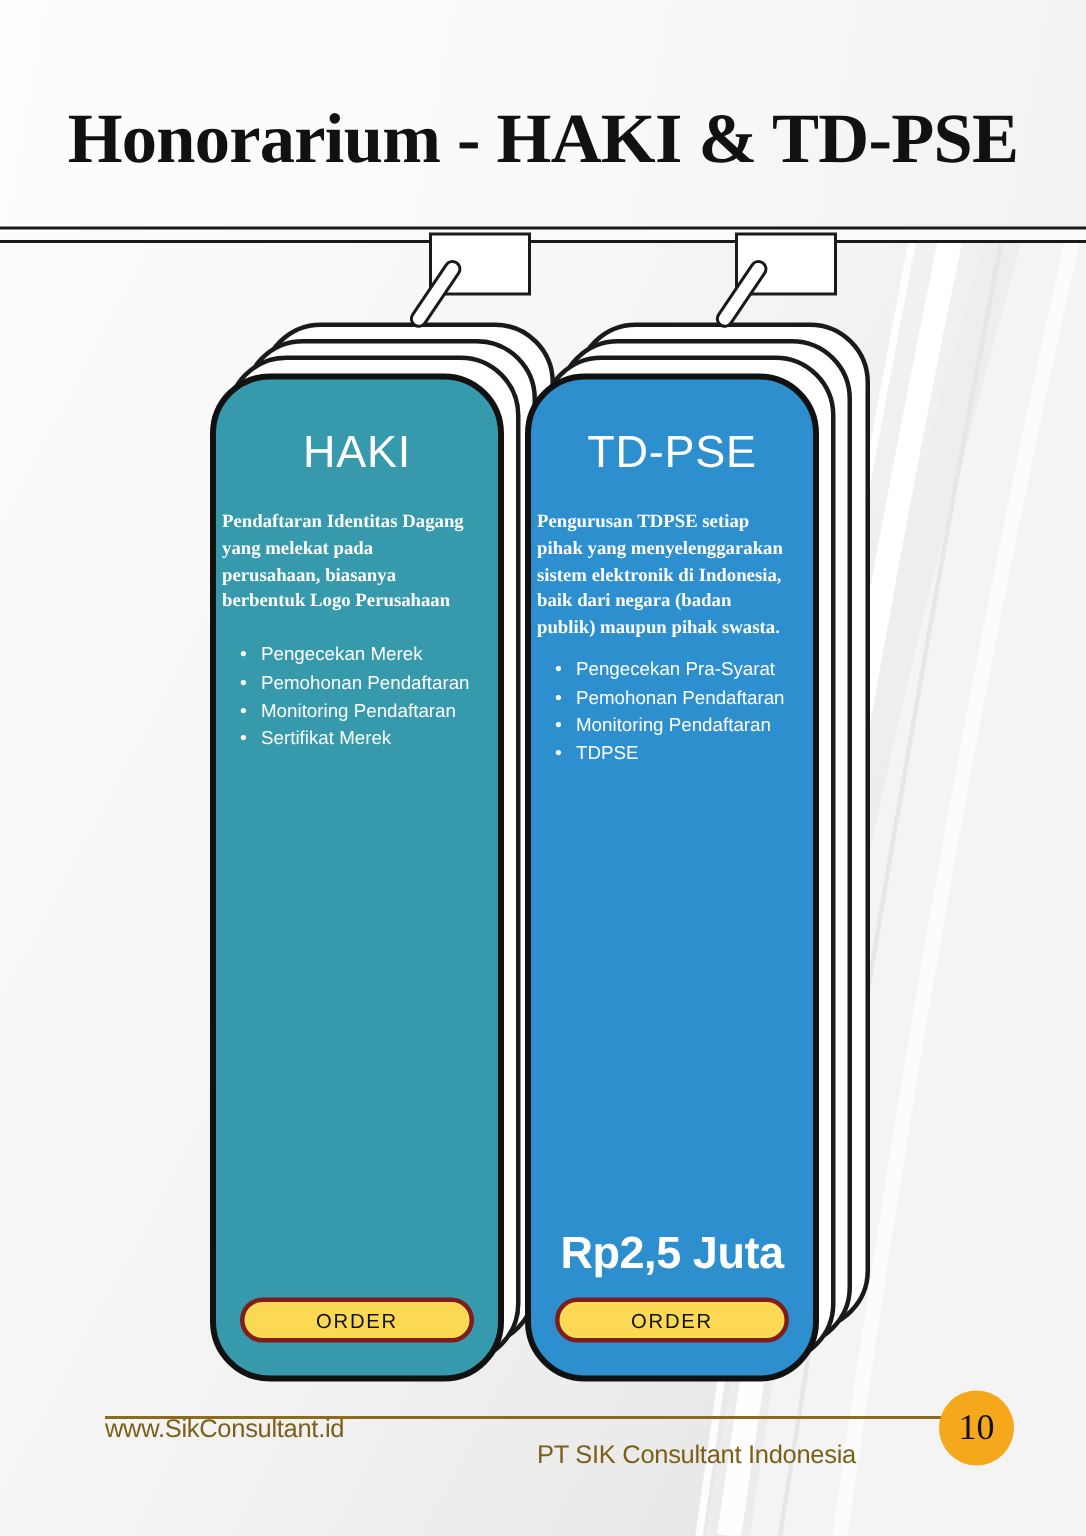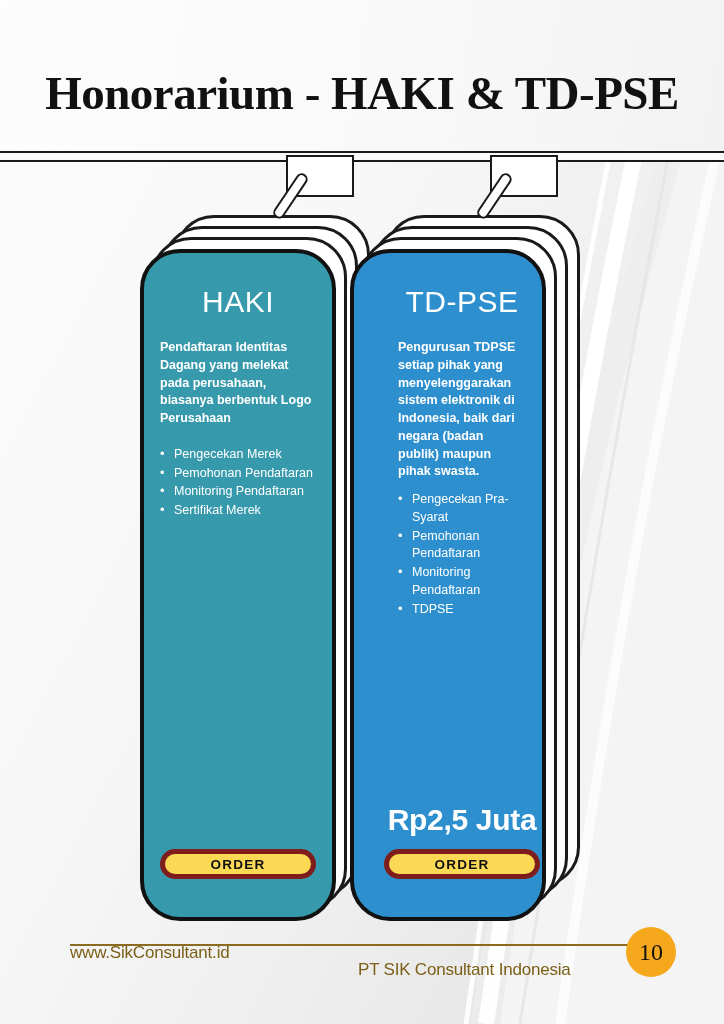--- a/index.html
+++ b/index.html
@@ -87,38 +87,39 @@
     position:absolute;
     left:0px; top:34px;
     width:196px; height:672px;
     border:4px solid #111111;
     border-radius:40px;
     overflow:hidden;
     display:flex;
     flex-direction:column;
   }
   .card-haki  { background:#3799AC; }
-  .card-tdpse { background:#2D8FCE;padding-left:28px; }
+  .card-tdpse { background:#2D8FCE; }
 
   .card-title {
     margin-top:34px;
     text-align:center;
     color:#ffffff;
     font-weight:400;
     font-size:30px;
     letter-spacing:0.5px;
     line-height:1;
   }
 
   .card-desc {
-    margin:22px 16px 0 16px;
+    margin:22px 16px 0 4px;
     color:#ffffff;
     font-weight:700;
     font-size:12.5px;
     line-height:1.42;
+    font-family:Liberation Serif, serif;
   }
 
   .card-list {
     margin:18px 16px 0 30px;
     color:#ffffff;
     font-weight:400;
     font-size:12.5px;
     line-height:1.42;
     list-style:none;
   }
@@ -139,26 +140,26 @@
     color:#ffffff;
     font-weight:700;
     font-size:30px;
     letter-spacing:-0.3px;
     margin-bottom:12px;
   }
 
   .order-btn {
     align-self:center;
     width:156px; height:30px;
-    margin-bottom:38px;
+    margin-bottom:22px;
     background:#FCD955;
-    border:5px solid #7f1d1d;
+    border:3px solid #7f1d1d;
     border-radius:16px;
     color:#111111;
-    font-weight:700;
+    font-weight:400;
     font-size:13.5px;
     letter-spacing:1.2px;
     display:flex;
     align-items:center;
     justify-content:center;
     cursor:pointer;
   }
 
   
   .footer-rule {

